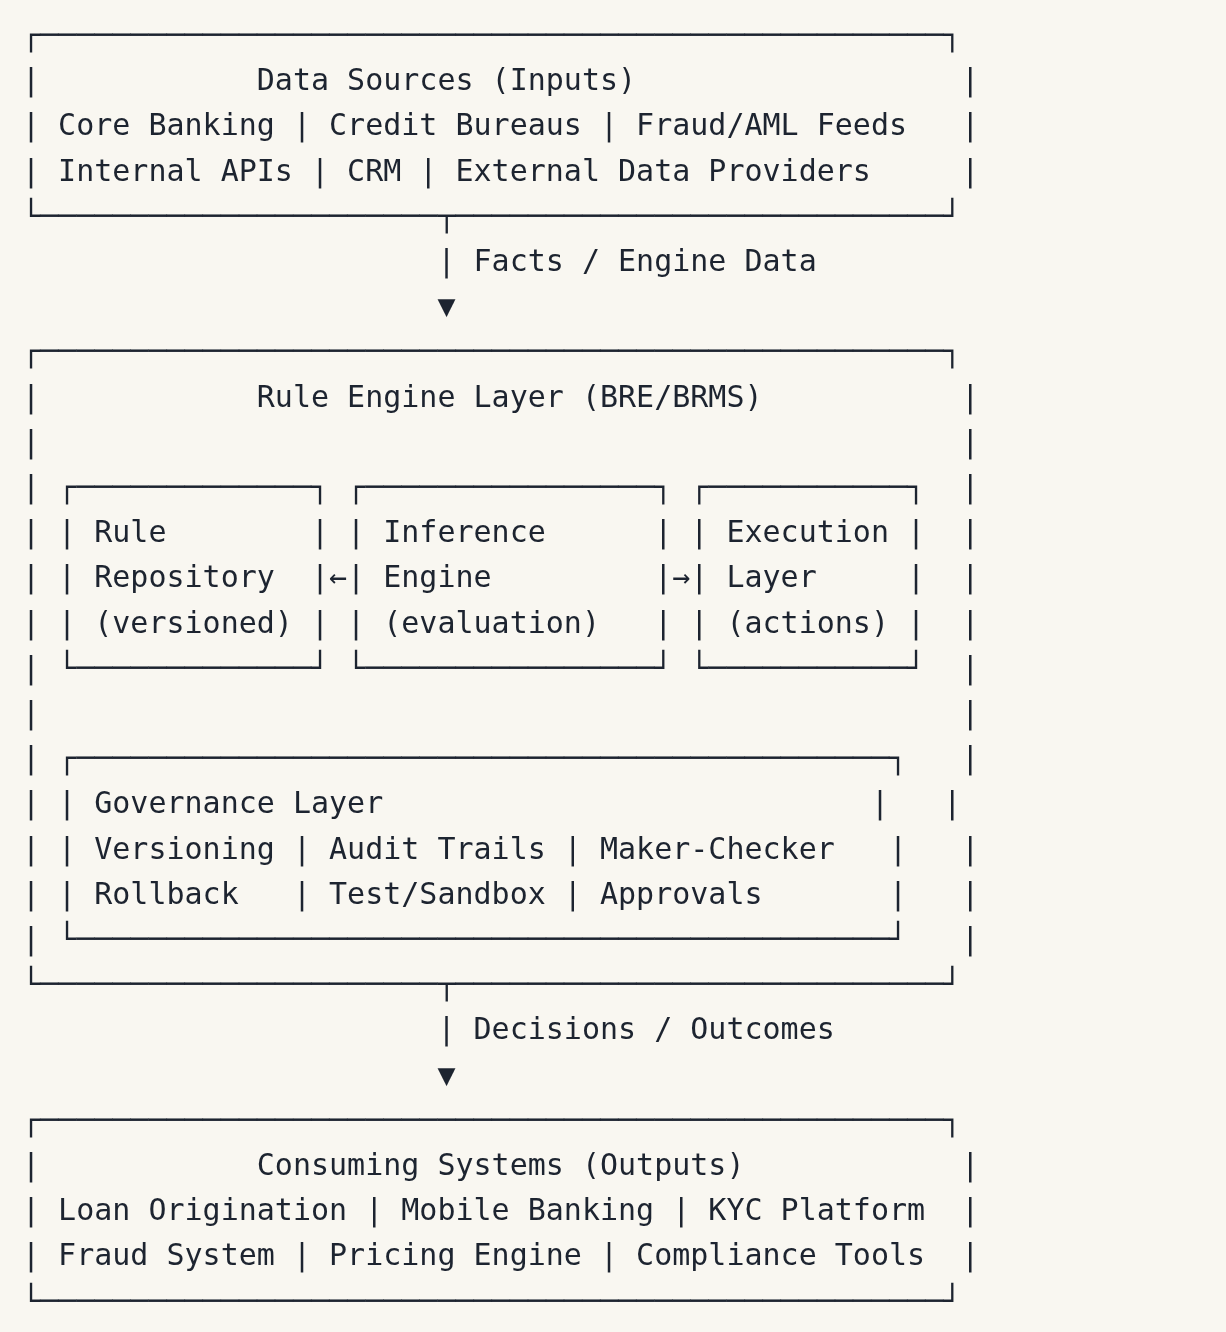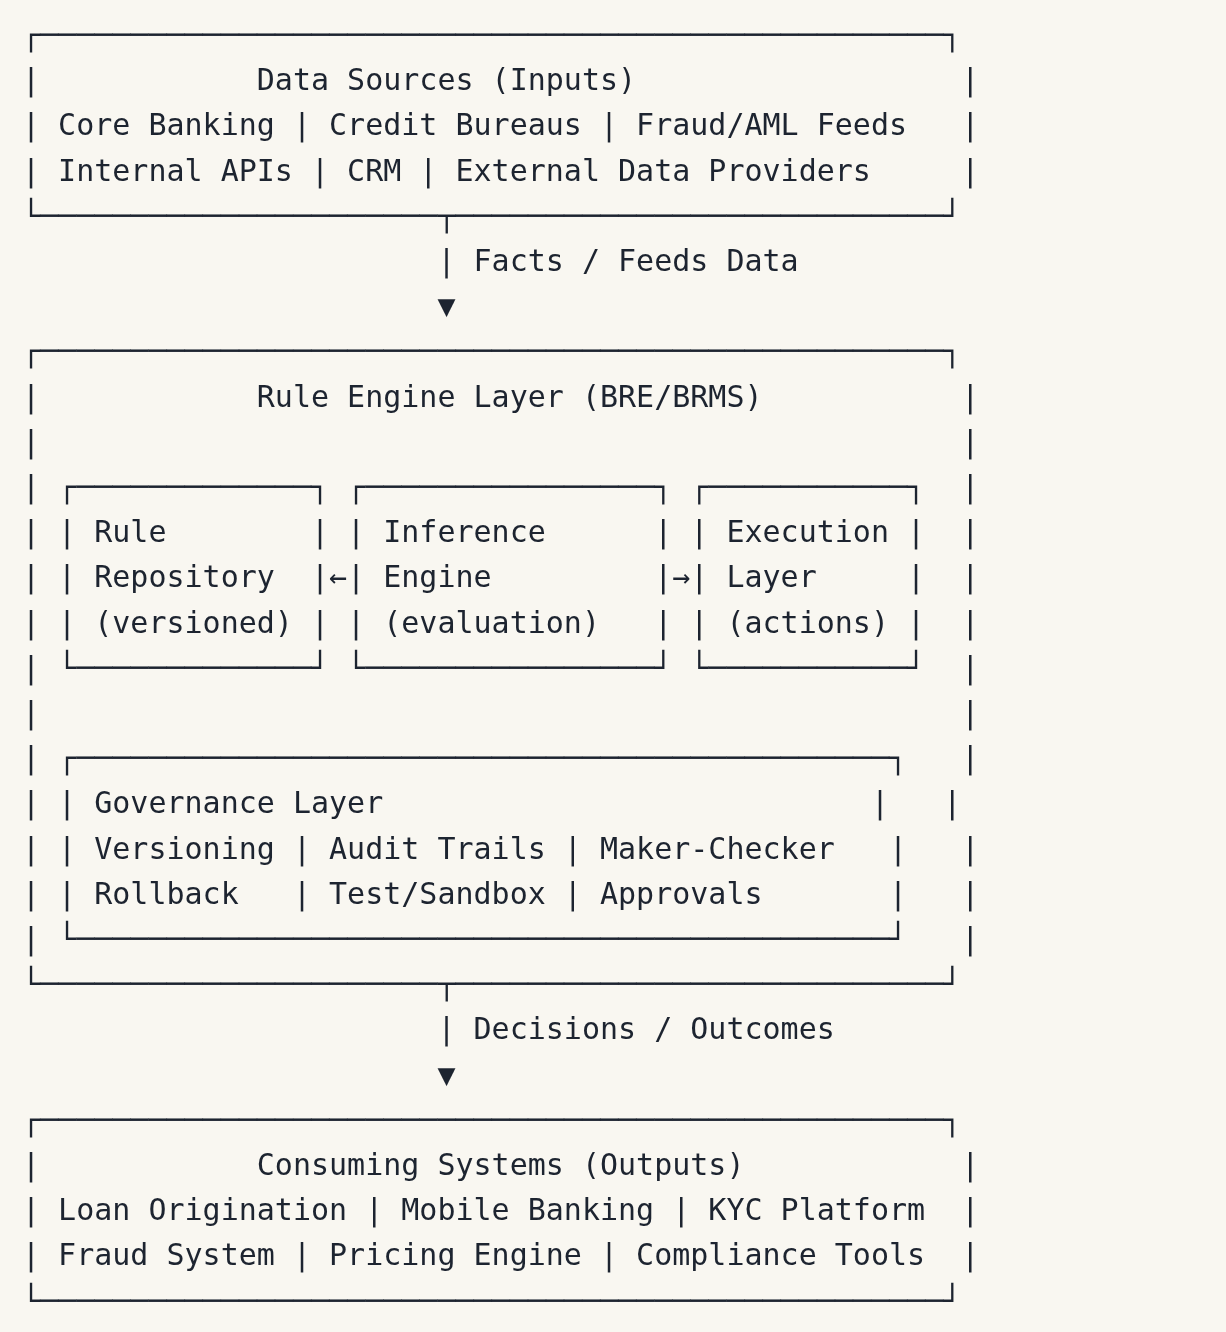--- a/index.html
+++ b/index.html
@@ -31,21 +31,21 @@
 </style>
 </head>
 <body style="background: rgb(249, 247, 241);">
 
 <div class="stage" style="background: rgb(249, 247, 241); color: rgb(29, 36, 48);">
   <pre class="ascii">┌──────────────────────────────────────────────────┐
 |            Data Sources (Inputs)                  |
 | Core Banking | Credit Bureaus | Fraud/AML Feeds   |
 | Internal APIs | CRM | External Data Providers     |
 └──────────────────────┬───────────────────────────┘</pre>
-  <pre class="ascii">                       | Facts / Feeds Data
+  <pre class="ascii">                       | Facts / Engine Data
                        ▼</pre>
   <pre class="ascii">┌──────────────────────────────────────────────────┐
 |            Rule Engine Layer (BRE/BRMS)           |
 |                                                   |
 | ┌─────────────┐ ┌────────────────┐ ┌───────────┐  |
 | | Rule        | | Inference      | | Execution |  |
 | | Repository  |←| Engine         |→| Layer     |  |
 | | (versioned) | | (evaluation)   | | (actions) |  |
 | └─────────────┘ └────────────────┘ └───────────┘  |
 |                                                   |

